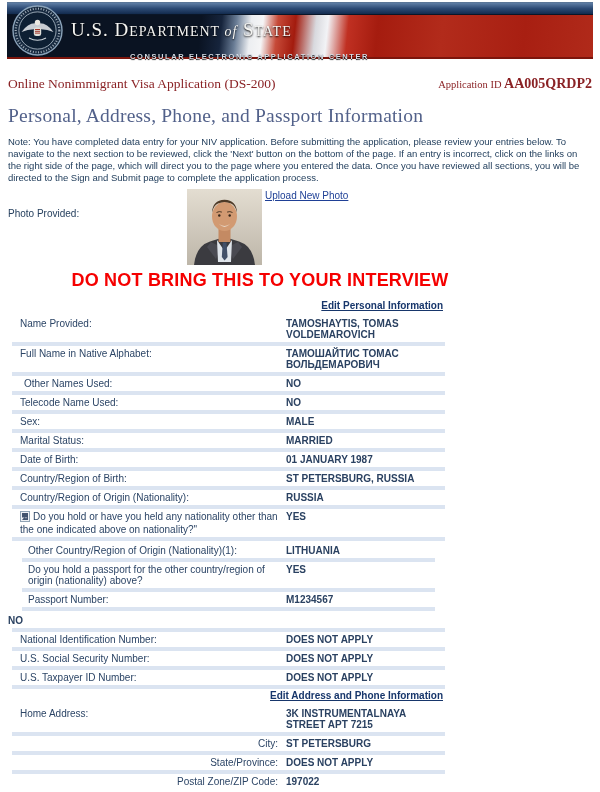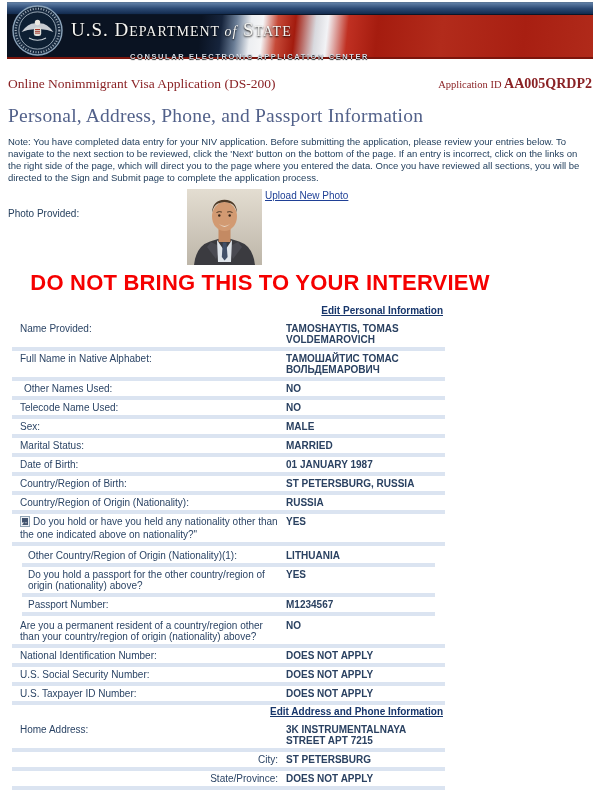--- a/index.html
+++ b/index.html
@@ -53,21 +53,21 @@
   
   .photo-row{position:relative;margin:5px 8px 0 8px;height:79px;}
   .photo-label{position:absolute;left:0;top:19px;font-size:10px;}
   .photo-frame{position:absolute;left:179px;top:0;width:75px;height:76px;display:block;}
   .upload-link{
     position:absolute;left:257px;top:1px;font-size:10px;color:#1f4096;
     text-decoration:underline;cursor:pointer;
   }
   .warning{
     margin:2px 0 0 8px;width:504px;text-align:center;
-    font-size:22px;font-weight:bold;color:#f50000;letter-spacing:0.2px;white-space:nowrap;
+    font-size:18px;font-weight:bold;color:#f50000;letter-spacing:0.2px;white-space:nowrap;
   }
   
   .tbl{margin:9px 8px 0 8px;width:437px;font-size:10px;}
   .edit-row{text-align:right;padding-right:2px;margin-bottom:5px;height:12px;}
   .edit-row a{color:#17366b;font-weight:bold;font-size:10px;text-decoration:underline;cursor:pointer;}
   .trow{margin-bottom:1px;}
   .cells{display:flex;align-items:flex-start;}
   .lbl{width:258px;padding:1px 8px 1px 12px;line-height:11px;color:#2c4566;}
   .val{flex:1;padding:1px 0;line-height:11px;font-weight:bold;color:#2a4161;}
   .strip{height:4px;background:#dbe4f1;margin:1px 0 0 4px;}
@@ -244,21 +244,20 @@
       <div class="cells">
           <div class="lbl">Passport Number:</div>
           <div class="val">M1234567</div>
         </div>
       <div class="strip"></div>
     </div>
   </div>
 
   <div class="trow">
     <div class="cells">
-        <div class="lbl">Are you a permanent resident of a country/region other than your country/region of origin (nationality) above?</div>
         <div class="val">NO</div>
       </div>
     <div class="strip"></div>
   </div>
 
   <div class="trow">
     <div class="cells">
         <div class="lbl">National Identification Number:</div>
         <div class="val">DOES NOT APPLY</div>
       </div>

